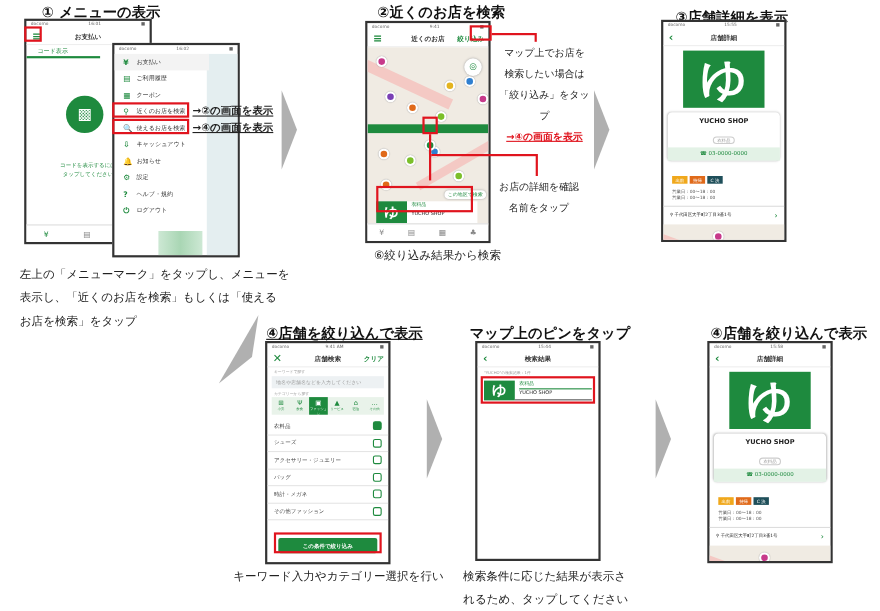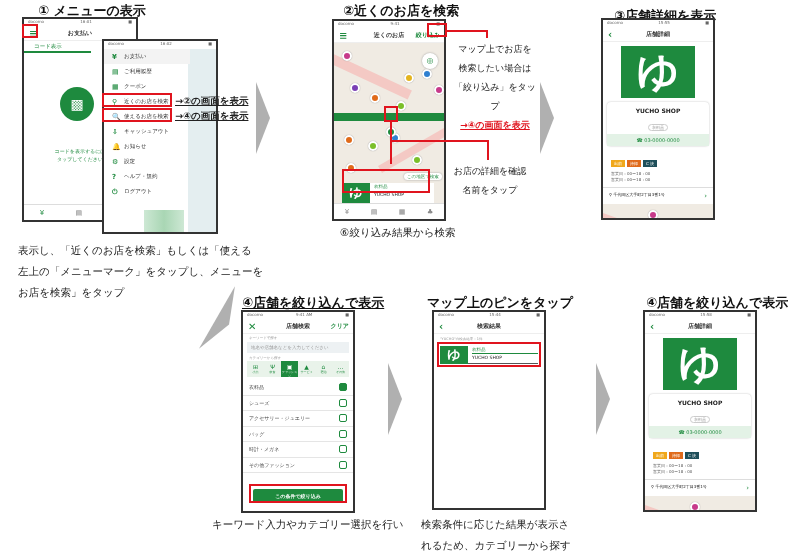--- a/index.html
+++ b/index.html
@@ -109,22 +109,22 @@
       </div>
   </div>
   <div style="position:absolute;left:40px;bottom:0;width:40px;height:22px;background:linear-gradient(90deg,#cde8d4,#a9d6b4,#cde8d4)"></div>
 </div>
 <div class="redbox" style="left:102px;top:93px;width:70px;height:14px"></div>
 <div class="redbox" style="left:102px;top:108px;width:70px;height:14px"></div>
 <div class="abs link" style="left:175px;top:95px;font-size:9.5px;color:#222">→②の画面を表示</div>
 <div class="abs link" style="left:175px;top:110px;font-size:9.5px;color:#222">→④の画面を表示</div>
 
 <div class="caption" style="left:18px;top:240px">
+  <div>左上の「メニューマーク」をタップし、メニューを</div>
   <div>表示し、「近くのお店を検索」もしくは「使える</div>
-  <div>左上の「メニューマーク」をタップし、メニューを</div>
   <div>お店を検索」をタップ</div>
 </div>
 
 <div class="arrow" style="left:256px;top:82px"></div>
 
 <div class="step-title" style="left:343px;top:2px">②近くのお店を検索</div>
 <div class="phone" style="left:332px;top:19px;width:114px;height:202px">
   <div class="status">
       <span>docomo</span>
       <span>9:41</span>
@@ -305,21 +305,21 @@
     <div class="logo" style="width:28px;font-size:13px">ゆ</div>
     <div style="padding-left:4px;font-size:4.5px;line-height:7px;flex:1;border-bottom:1px solid #555">
       <div style="color:#1e8a3e;border-bottom:1px solid #1e8a3e">衣料品</div>
       <div>YUCHO SHOP</div>
     </div>
   </div>
 </div>
 <div class="redbox" style="left:437px;top:342px;width:104px;height:25px"></div>
 <div class="caption" style="left:421px;top:514px">
   <div>検索条件に応じた結果が表示さ</div>
-  <div>れるため、カテゴリーから探す</div>
+  <div>れるため、タップしてください</div>
 </div>
 
 <div class="arrow" style="left:596px;top:363px"></div>
 
 <div class="step-title" style="left:646px;top:294px">④店舗を絞り込んで表示</div>
 <div class="phone" style="left:643px;top:310px;width:114px;height:202px">
   <div class="status">
       <span>docomo</span>
       <span>15:58</span>
       <span>■</span>

